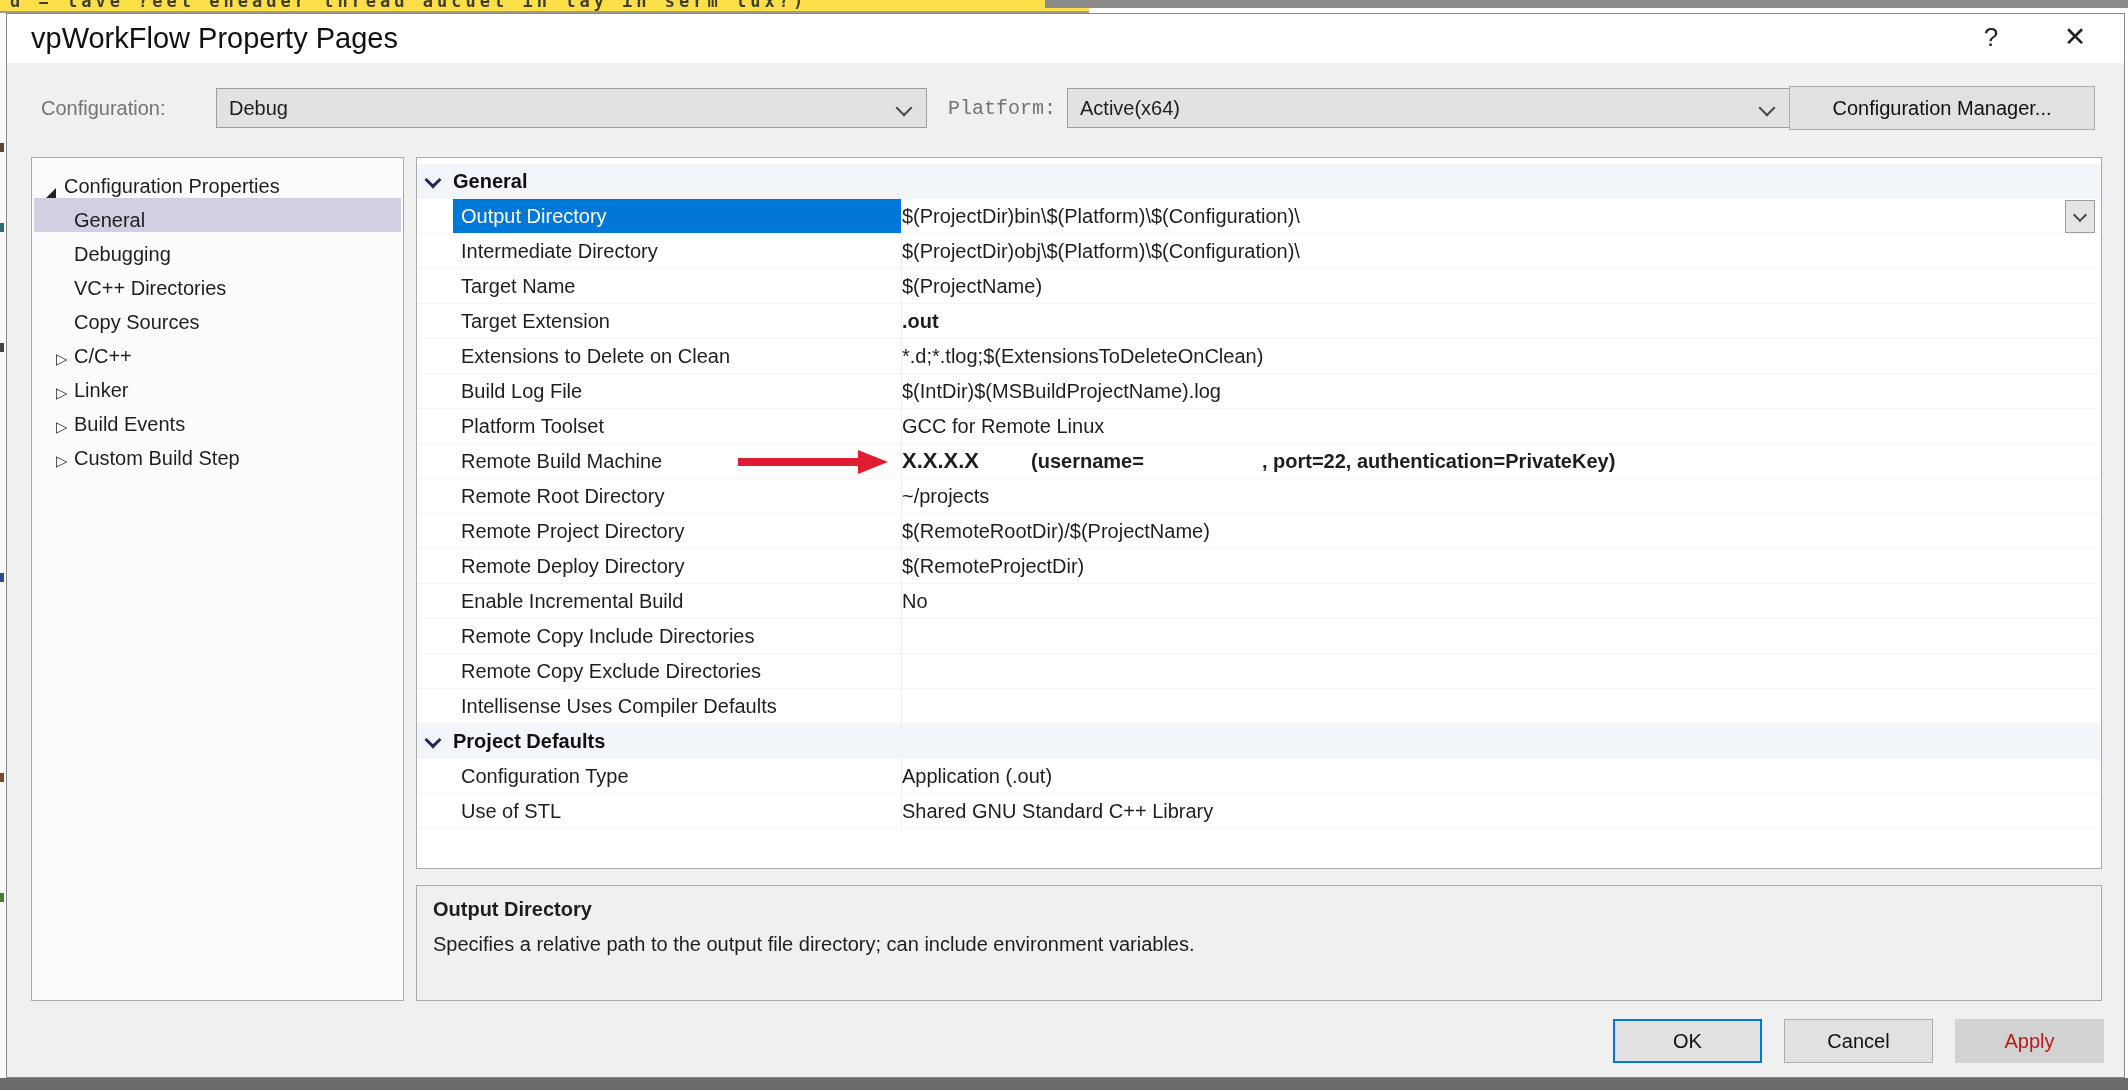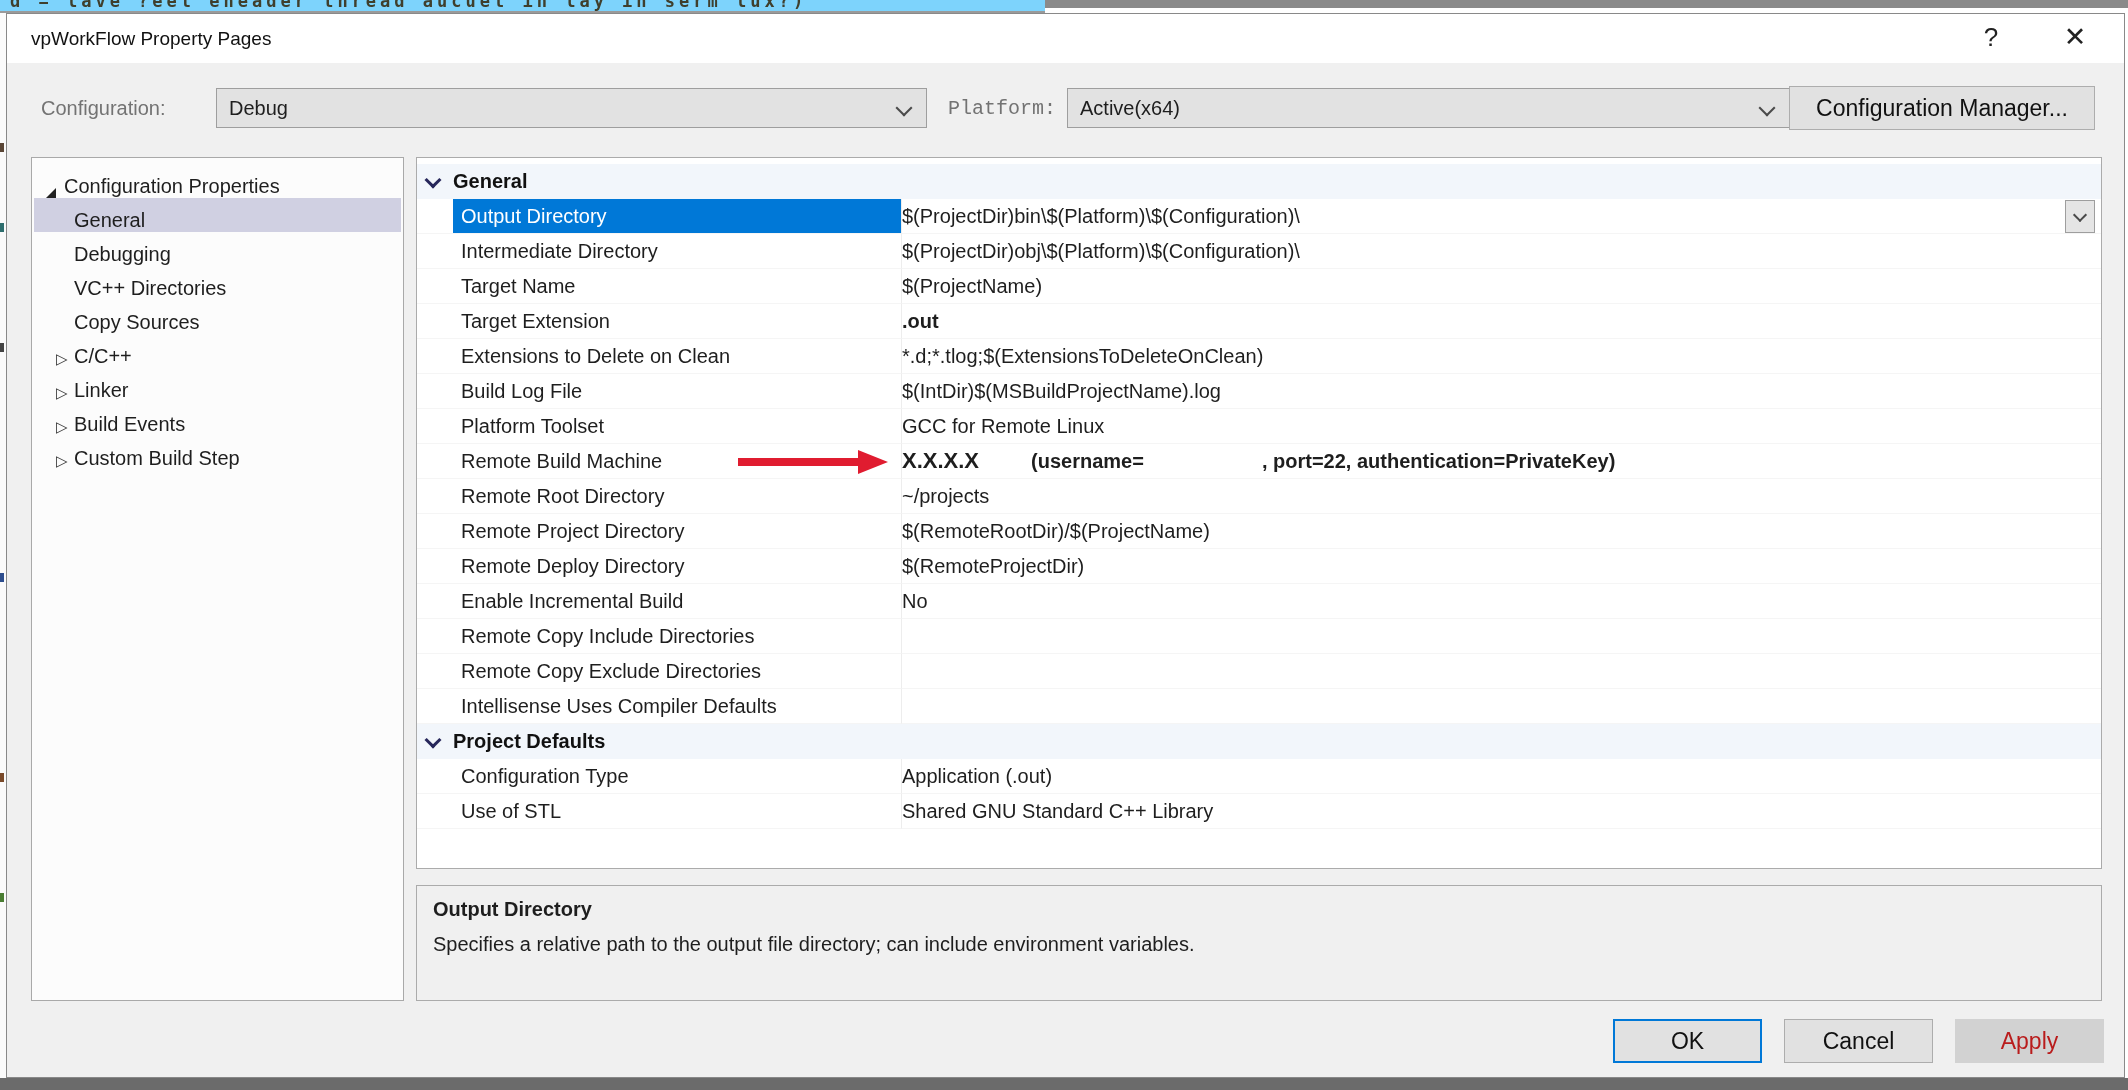--- a/index.html
+++ b/index.html
@@ -6,21 +6,21 @@
   body{
     width:2128px;height:1090px;position:relative;overflow:hidden;
     background:#ffffff;
     font-family:"Liberation Sans", sans-serif;
     color:#1e1e1e;
     -webkit-font-smoothing:antialiased;
   }
   
   .bg-code{
     position:absolute;left:0;top:0;width:1045px;height:11px;overflow:hidden;
-    border-bottom:2px solid #9a9a9a;background:#7dd3fc;
+    border-bottom:2px solid #9a9a9a;background:#fde047;padding-left:44px;
   }
   .bg-code span{
     position:absolute;left:10px;top:-9px;
     font-family:"DejaVu Sans Mono", monospace;font-weight:bold;
     font-size:17px;color:#3f3f2d;letter-spacing:4px;white-space:nowrap;
   }
   .bg-bar{position:absolute;left:1045px;top:0;width:1083px;height:8px;background:#8a8a8a;}
   .bg-left{position:absolute;left:0;top:13px;width:6px;height:1065px;background:#fbfbfb;}
   .bg-left i{position:absolute;left:0;width:4px;height:9px;display:block;}
   .m1{top:130px;background:#5a4636;}
@@ -29,42 +29,42 @@
   .m4{top:560px;background:#2d4d8e;}
   .m5{top:760px;background:#7a4a2a;}
   .m6{top:880px;background:#4a7d32;}
   .bottom-bar{position:absolute;left:0;top:1078px;width:2128px;height:12px;background:var(--bottombar);}
   
   .dialog{
     position:absolute;left:6px;top:13px;width:2119px;height:1065px;
     background:var(--dlgbg);border:1px solid #898989;box-sizing:border-box;
   }
   .titlebar{position:absolute;left:0;top:0;right:0;height:49px;background:#ffffff;}
-  .title{position:absolute;left:24px;top:0;line-height:49px;font-size:19px;color:#111;}
+  .title{position:absolute;left:24px;top:0;line-height:49px;font-size:29px;color:#111;}
   .tb-btn{position:absolute;top:0;height:49px;line-height:46px;text-align:center;width:46px;cursor:default;}
   .help{right:110px;font-size:26px;color:#222;}
   .close{right:26px;font-size:27px;color:#222;}
   
   .cfgrow{position:absolute;left:0;top:49px;right:0;height:91px;}
   .cfglbl{position:absolute;top:0;height:91px;line-height:91px;font-size:20px;color:#737373;}
   .lbl-config{left:34px;}
   .lbl-platform{left:941px;font-family:Liberation Mono, monospace;}
   .combo{
     position:absolute;top:25px;height:40px;background:#e2e2e2;border:1px solid #9e9e9e;
     box-sizing:border-box;display:flex;align-items:center;padding-left:12px;font-size:20px;margin-left:14px;
   }
   .combo-config{left:195px;width:711px;}
   .combo-platform{left:1046px;width:723px;}
   .chev{
     width:10px;height:10px;border-right:2px solid #4a4a4a;border-bottom:2px solid #4a4a4a;
     transform:rotate(45deg);display:inline-block;flex:none;
   }
   .combo .chev{position:absolute;right:16px;top:13px;}
   .btn{
-    font-family:"Liberation Sans", sans-serif;font-size:23px;color:#111;
+    font-family:"Liberation Sans", sans-serif;font-size:20px;color:#111;
     background:#e1e1e1;border:1px solid #adadad;box-sizing:border-box;text-align:center;
   }
   .cfgmgr{position:absolute;left:1782px;top:23px;width:306px;height:44px;}
   
   .tree{
     position:absolute;left:24px;top:143px;width:373px;height:844px;
     background:#fcfcfc;border:1px solid #a9a9a9;box-sizing:border-box;
     padding-top:6px;font-size:20px;
   }
   .titem{height:34px;display:flex;align-items:flex-end;position:relative;cursor:default;white-space:nowrap;}

